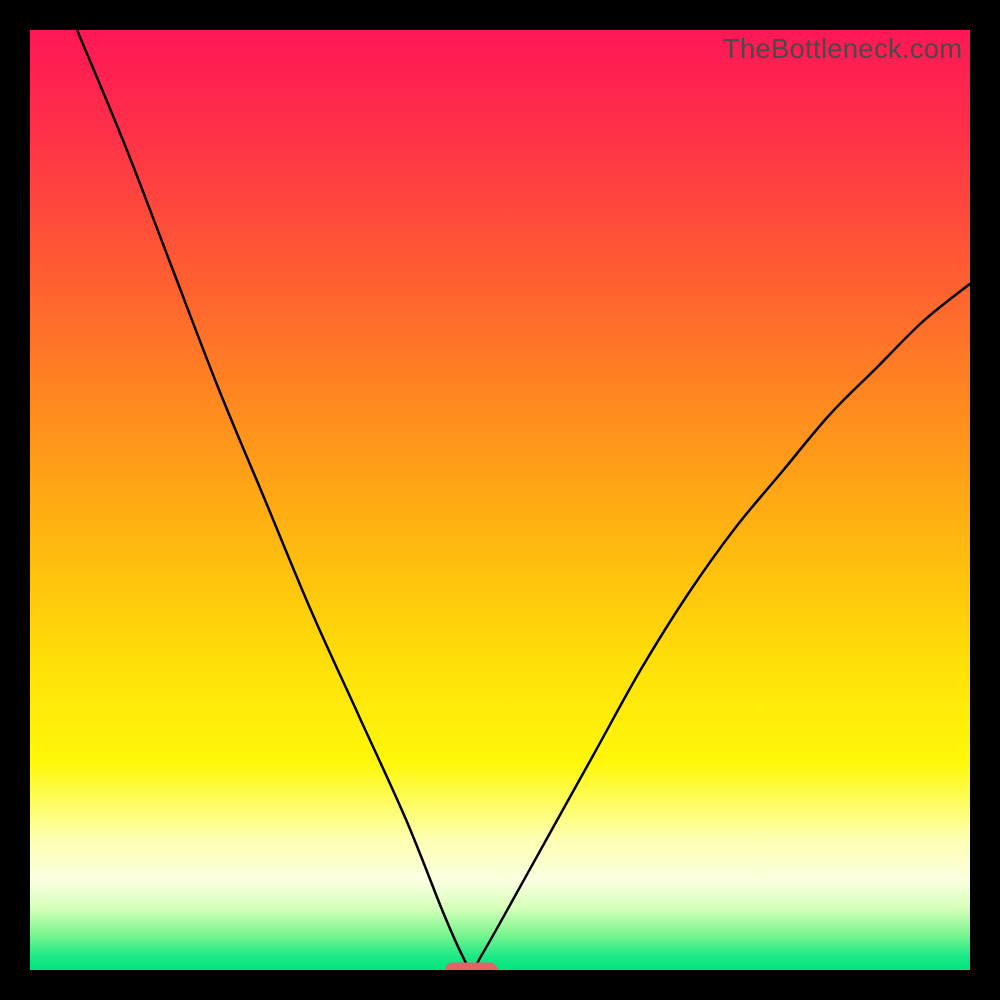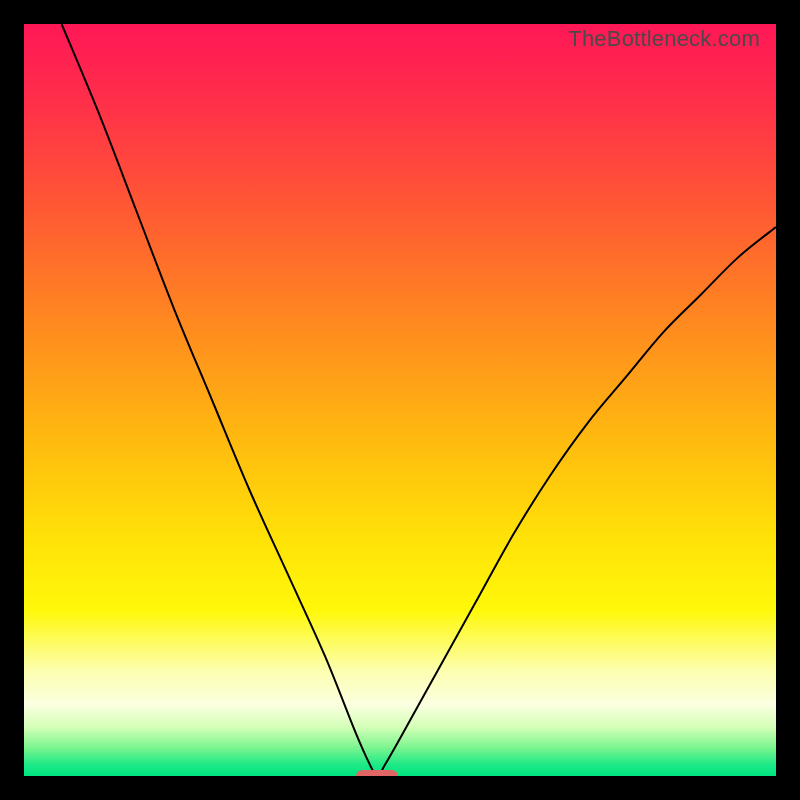--- a/index.html
+++ b/index.html
@@ -30,21 +30,21 @@
   .gradient-bg {
     position: absolute;
     left: 0;
     top: 0;
     width: 100%;
     height: 100%;
   }
   .watermark {
     position: absolute;
     top: 2px;
-    right: 16px;
+    right: 6px;
     color: #4a4a4a;
     font-size: 22px;
     font-weight: 500;
     letter-spacing: 0.2px;
     user-select: none;
     text-align: center;
   }
   .curve-svg {
     position: absolute;
     left: 0;

